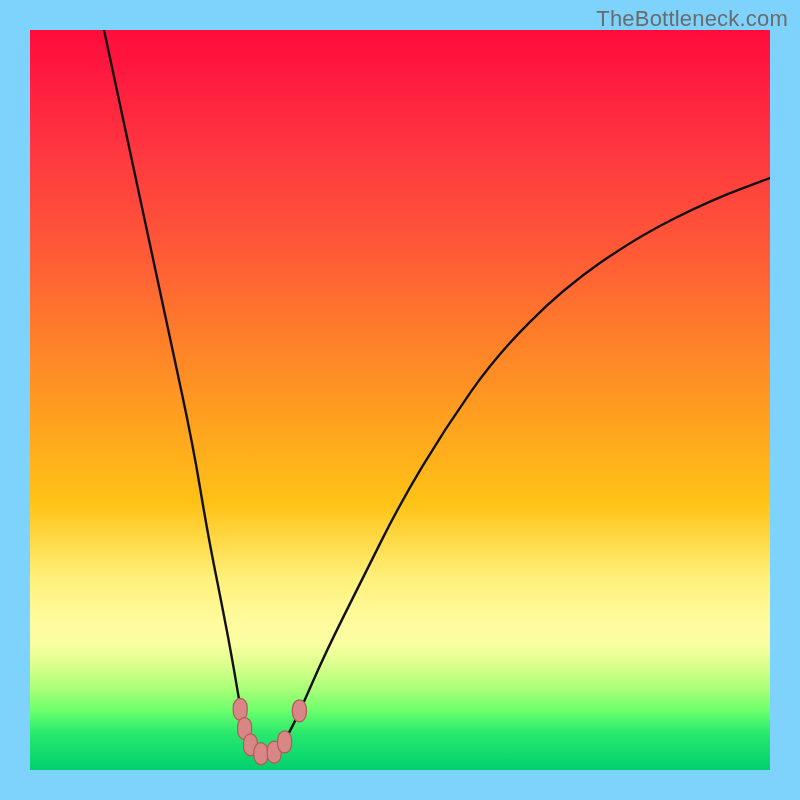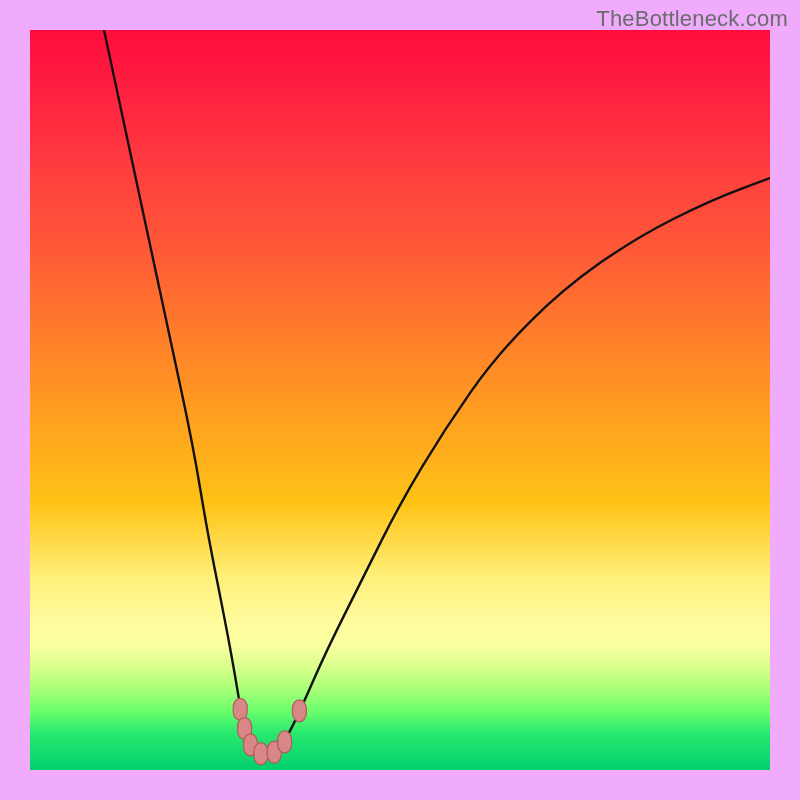--- a/index.html
+++ b/index.html
@@ -1,21 +1,21 @@
 <!DOCTYPE html>
 <html><head>
 <meta charset="utf-8">
 <style>
   * { margin: 0; padding: 0; box-sizing: border-box; }
   html, body { width: 800px; height: 800px; overflow: hidden; background: #000; }
   .frame {
     position: relative;
     width: 800px;
     height: 800px;
-    background: #f0abfc;
+    background: #7dd3fc;
   }
   .watermark {
     position: absolute;
     top: 6px;
     right: 12px;
     font-family: Arial, Helvetica, sans-serif;
     font-size: 22px;
     color: #6b6b6b;
     letter-spacing: 0.2px;
     z-index: 5;

